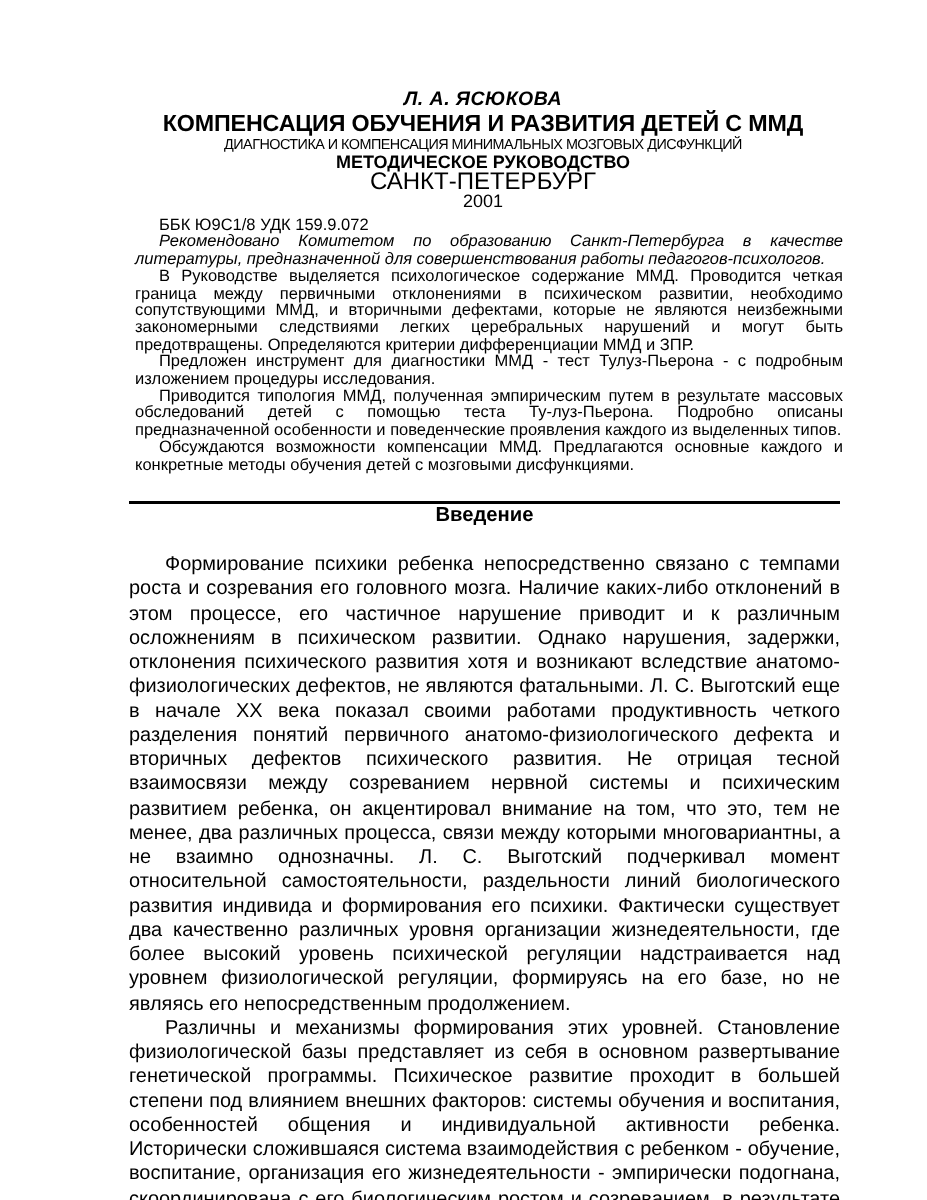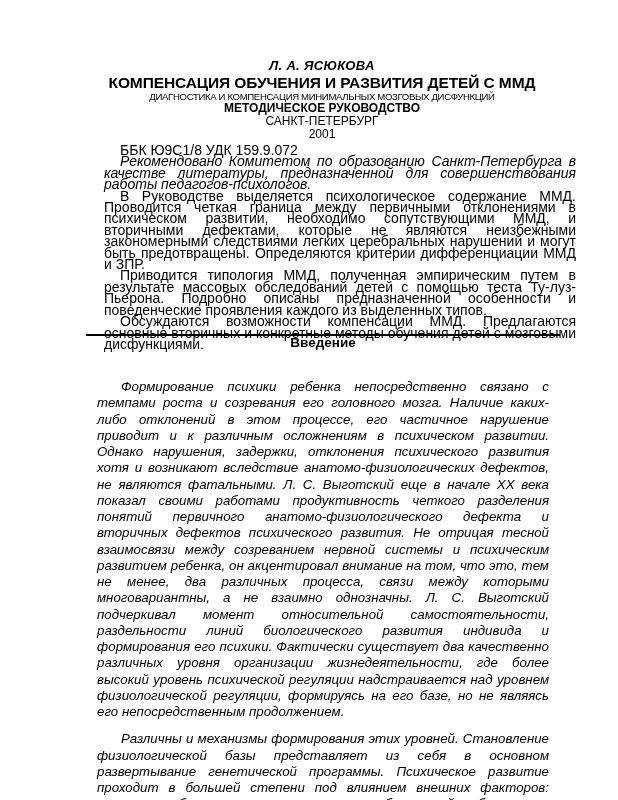--- a/index.html
+++ b/index.html
@@ -3,55 +3,56 @@
 <meta charset="utf-8">
 <style>
   html, body { margin:0; padding:0; background:#ffffff; }
   body { width:618px; height:800px; position:relative; overflow:hidden; color:#000; font-family:"Liberation Sans", sans-serif; }
   .page { position:absolute; left:0; top:0; width:618px; height:568px; }
   .header { position:absolute; left:86px; width:472px; top:58px; text-align:center; }
   .author { font-size:13px; font-weight:bold; font-style:italic; line-height:16px; letter-spacing:0.3px; }
   .title { font-size:15.5px; font-weight:bold; line-height:17px; letter-spacing:-0.1px; white-space:nowrap; }
   .subtitle { font-size:9.6px; font-weight:normal; line-height:11px; letter-spacing:-0.35px; white-space:nowrap; }
   .genre { font-size:12px; font-weight:bold; line-height:13px; }
-  .city { font-size:12px; line-height:13px; }
+  .city { font-size:16px; line-height:13px; }
   .year { font-size:12px; line-height:13px; }
 
-  .meta { position:absolute; left:104px; width:472px; top:145px; font-size:14px; line-height:11.4px; }
+  .meta { position:absolute; left:90px; width:472px; top:145px; font-size:11px; line-height:11.4px; }
   .meta p { margin:0; text-align:justify; text-align-last:left; }
   .meta .indent { text-indent:16px; }
   .meta .italic { font-style:italic; }
 
   .rule { position:absolute; left:86px; width:474px; top:334px; height:0; border-top:2px solid #000; }
 
   .intro-heading { position:absolute; left:86px; width:474px; top:335px; text-align:center; font-weight:bold; font-size:13.5px; line-height:16px; }
 
   .body { position:absolute; left:86px; width:474px; top:368px; font-size:13.3px; line-height:16.25px; }
-  .body p { margin:11px; text-align:justify; text-indent:24px;font-style:italic; }
+  .body p { margin:0; text-align:justify; text-indent:24px; }
 </style>
 </head>
 <body>
 
 <div class="page">
 
   <div class="header">
     <div class="author">Л. А. ЯСЮКОВА</div>
     <div class="title">КОМПЕНСАЦИЯ ОБУЧЕНИЯ И РАЗВИТИЯ ДЕТЕЙ С ММД</div>
     <div class="subtitle">ДИАГНОСТИКА И КОМПЕНСАЦИЯ МИНИМАЛЬНЫХ МОЗГОВЫХ ДИСФУНКЦИЙ</div>
     <div class="genre">МЕТОДИЧЕСКОЕ РУКОВОДСТВО</div>
     <div class="city">САНКТ-ПЕТЕРБУРГ</div>
     <div class="year">2001</div>
   </div>
 
   <div class="meta">
     <p class="indent">ББК Ю9С1/8 УДК 159.9.072</p>
     <p class="indent italic">Рекомендовано Комитетом по образованию Санкт-Петербурга в качестве литературы, предназначенной для совершенствования работы педагогов-психологов.</p>
     <p class="indent">В Руководстве выделяется психологическое содержание ММД. Проводится четкая граница между первичными отклонениями в психическом развитии, необходимо сопутствующими ММД, и вторичными дефектами, которые не являются неизбежными закономерными следствиями легких церебральных нарушений и могут быть предотвращены. Определяются критерии дифференциации ММД и ЗПР.</p>
+    <p class="indent">Предложен инструмент для диагностики ММД - тест Тулуз-Пьерона - с подробным изложением процедуры исследования.</p>
     <p class="indent">Приводится типология ММД, полученная эмпирическим путем в результате массовых обследований детей с помощью теста Ту-луз-Пьерона. Подробно описаны предназначенной особенности и поведенческие проявления каждого из выделенных типов.</p>
-    <p class="indent">Обсуждаются возможности компенсации ММД. Предлагаются основные вторичных и конкретные методы обучения детей с мозговыми дисфункциями.</p>
+    <p class="indent">Обсуждаются возможности компенсации ММД. Предлагаются основные каждого и конкретные методы обучения детей с мозговыми дисфункциями.</p>
   </div>
 
   <div class="rule"></div>
 
   <div class="intro-heading">Введение</div>
 
   <div class="body">
     <p>Формирование психики ребенка непосредственно связано с темпами роста и созревания его головного мозга. Наличие каких-либо отклонений в этом процессе, его частичное нарушение приводит и к различным осложнениям в психическом развитии. Однако нарушения, задержки, отклонения психического развития хотя и возникают вследствие анатомо-физиологических дефектов, не являются фатальными. Л. С. Выготский еще в начале XX века показал своими работами продуктивность четкого разделения понятий первичного анатомо-физиологического дефекта и вторичных дефектов психического развития. Не отрицая тесной взаимосвязи между созреванием нервной системы и психическим развитием ребенка, он акцентировал внимание на том, что это, тем не менее, два различных процесса, связи между которыми многовариантны, а не взаимно однозначны. Л. С. Выготский подчеркивал момент относительной самостоятельности, раздельности линий биологического развития индивида и формирования его психики. Фактически существует два качественно различных уровня организации жизнедеятельности, где более высокий уровень психической регуляции надстраивается над уровнем физиологической регуляции, формируясь на его базе, но не являясь его непосредственным продолжением.</p>
     <p>Различны и механизмы формирования этих уровней. Становление физиологической базы представляет из себя в основном развертывание генетической программы. Психическое развитие проходит в большей степени под влиянием внешних факторов: системы обучения и воспитания, особенностей общения и индивидуальной активности ребенка. Исторически сложившаяся система взаимодействия с ребенком - обучение, воспитание, организация его жизнедеятельности - эмпирически подогнана, скоординирована с его биологическим ростом и созреванием, в результате чего создается впечатление единства, чуть ли не тождества процессов развития нервной системы и психики</p>
   </div>

